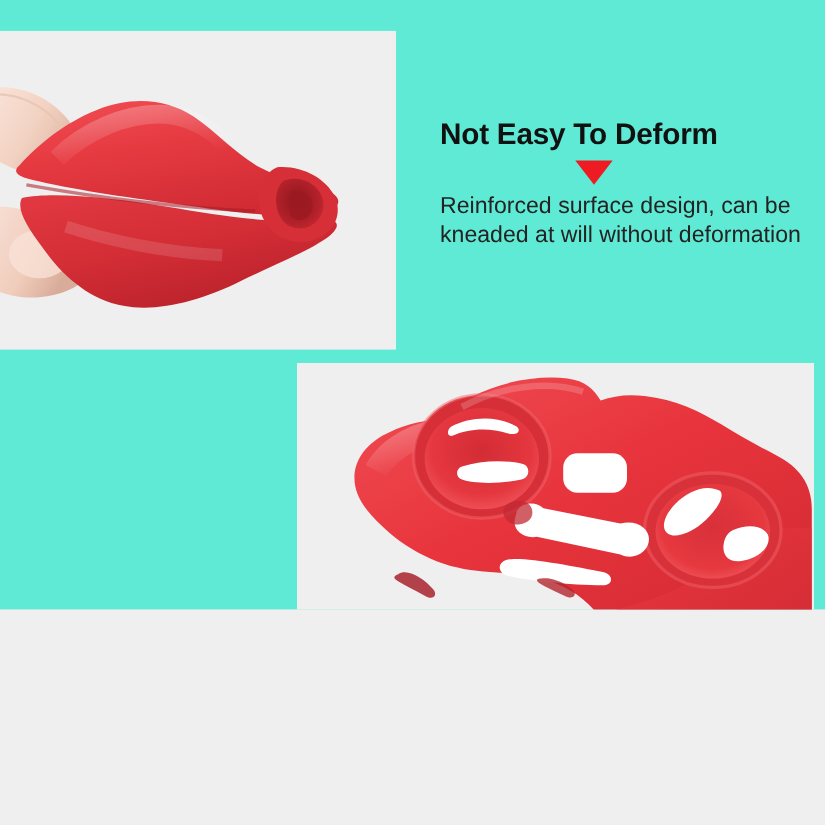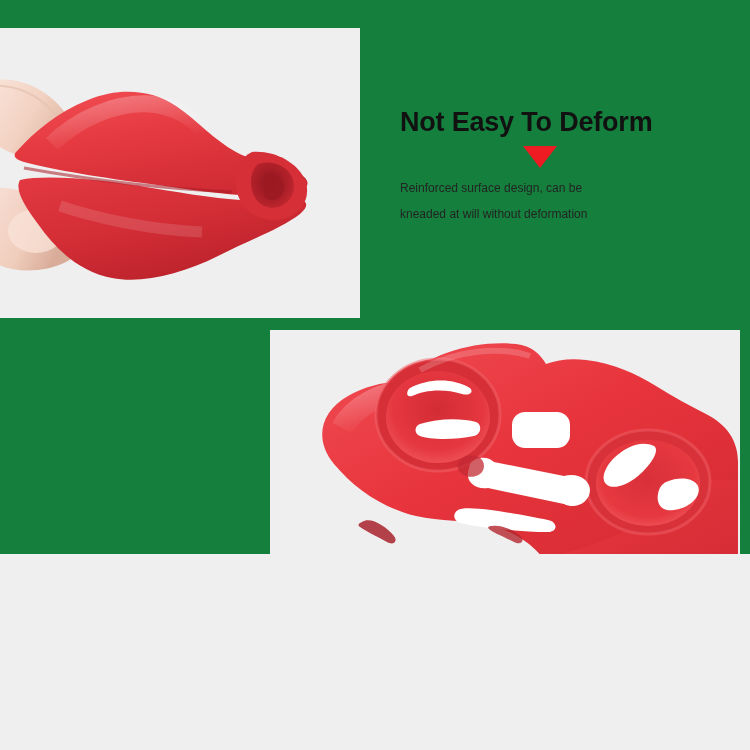--- a/index.html
+++ b/index.html
@@ -12,21 +12,21 @@
     height: 750px;
     background: #efefef;
     font-family: "Liberation Sans", sans-serif;
     overflow: hidden;
     position: relative;
   }
   .page {
     position: relative;
     width: 750px;
     height: 554px;
-    background: #15803d;
+    background: #5eead4;
     overflow: hidden;
   }
 
   
   .feature-heading {
     position: absolute;
     font-size: 27px;
     font-weight: bold;
     color: #111111;
     letter-spacing: -0.2px;
@@ -36,21 +36,21 @@
   .feature-arrow {
     position: absolute;
     width: 0;
     height: 0;
     border-left: 17px solid transparent;
     border-right: 17px solid transparent;
     border-top: 22px solid #ee1c22;
   }
   .feature-body {
     position: absolute;
-    font-size: 12px;
+    font-size: 21px;
     color: #232323;
     line-height: 26px;
     white-space: pre-line;
   }
 
   
   #blk1-heading { left: 400px; top: 108px; }
   #blk1-arrow   { left: 523px; top: 146px; }
   #blk1-body    { left: 400px; top: 175px; }
 

